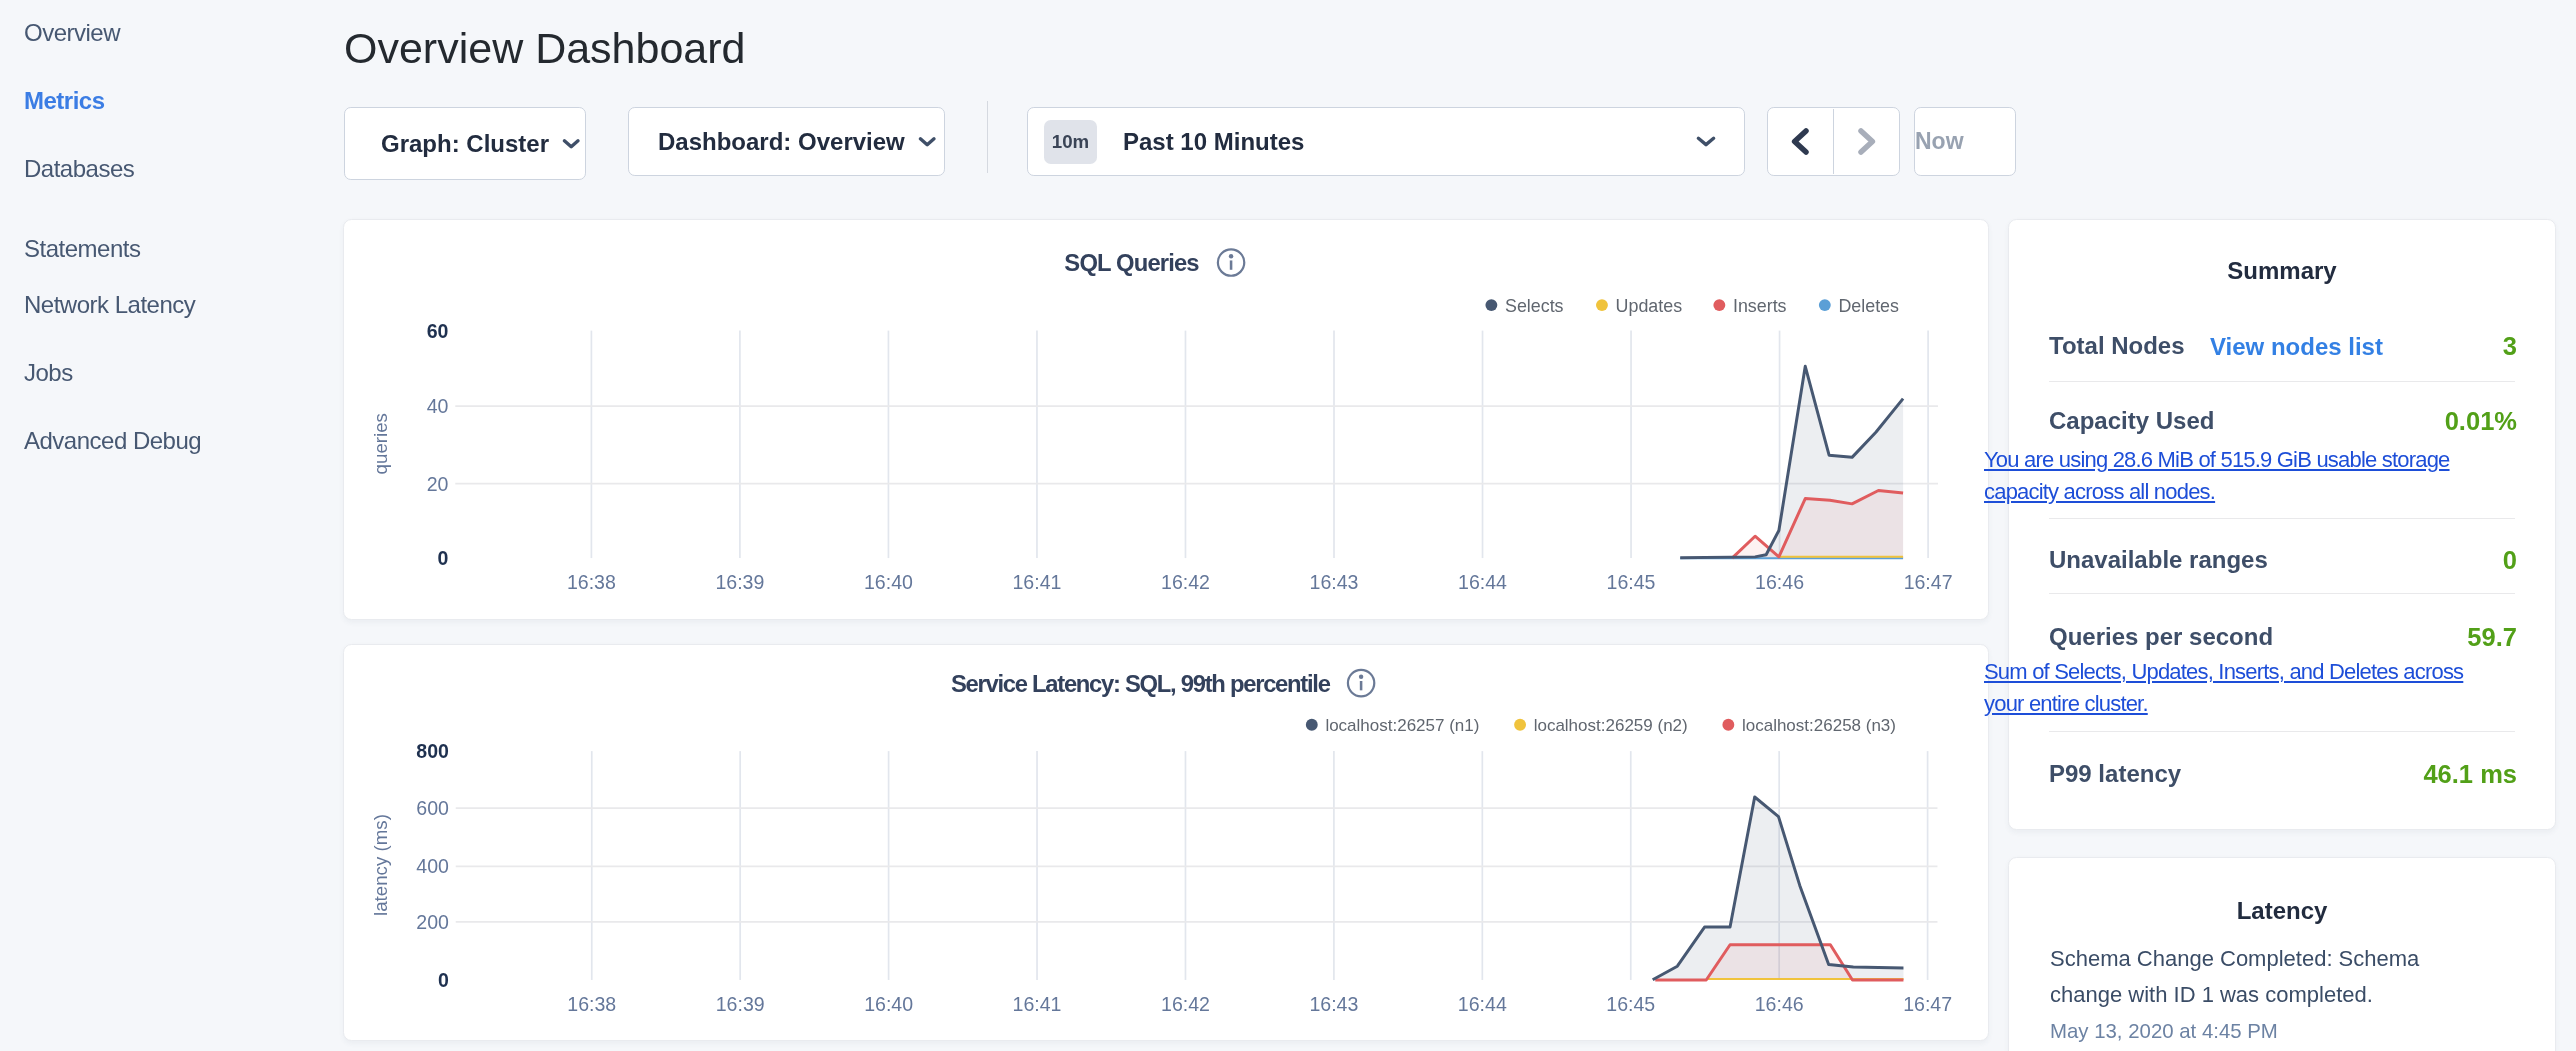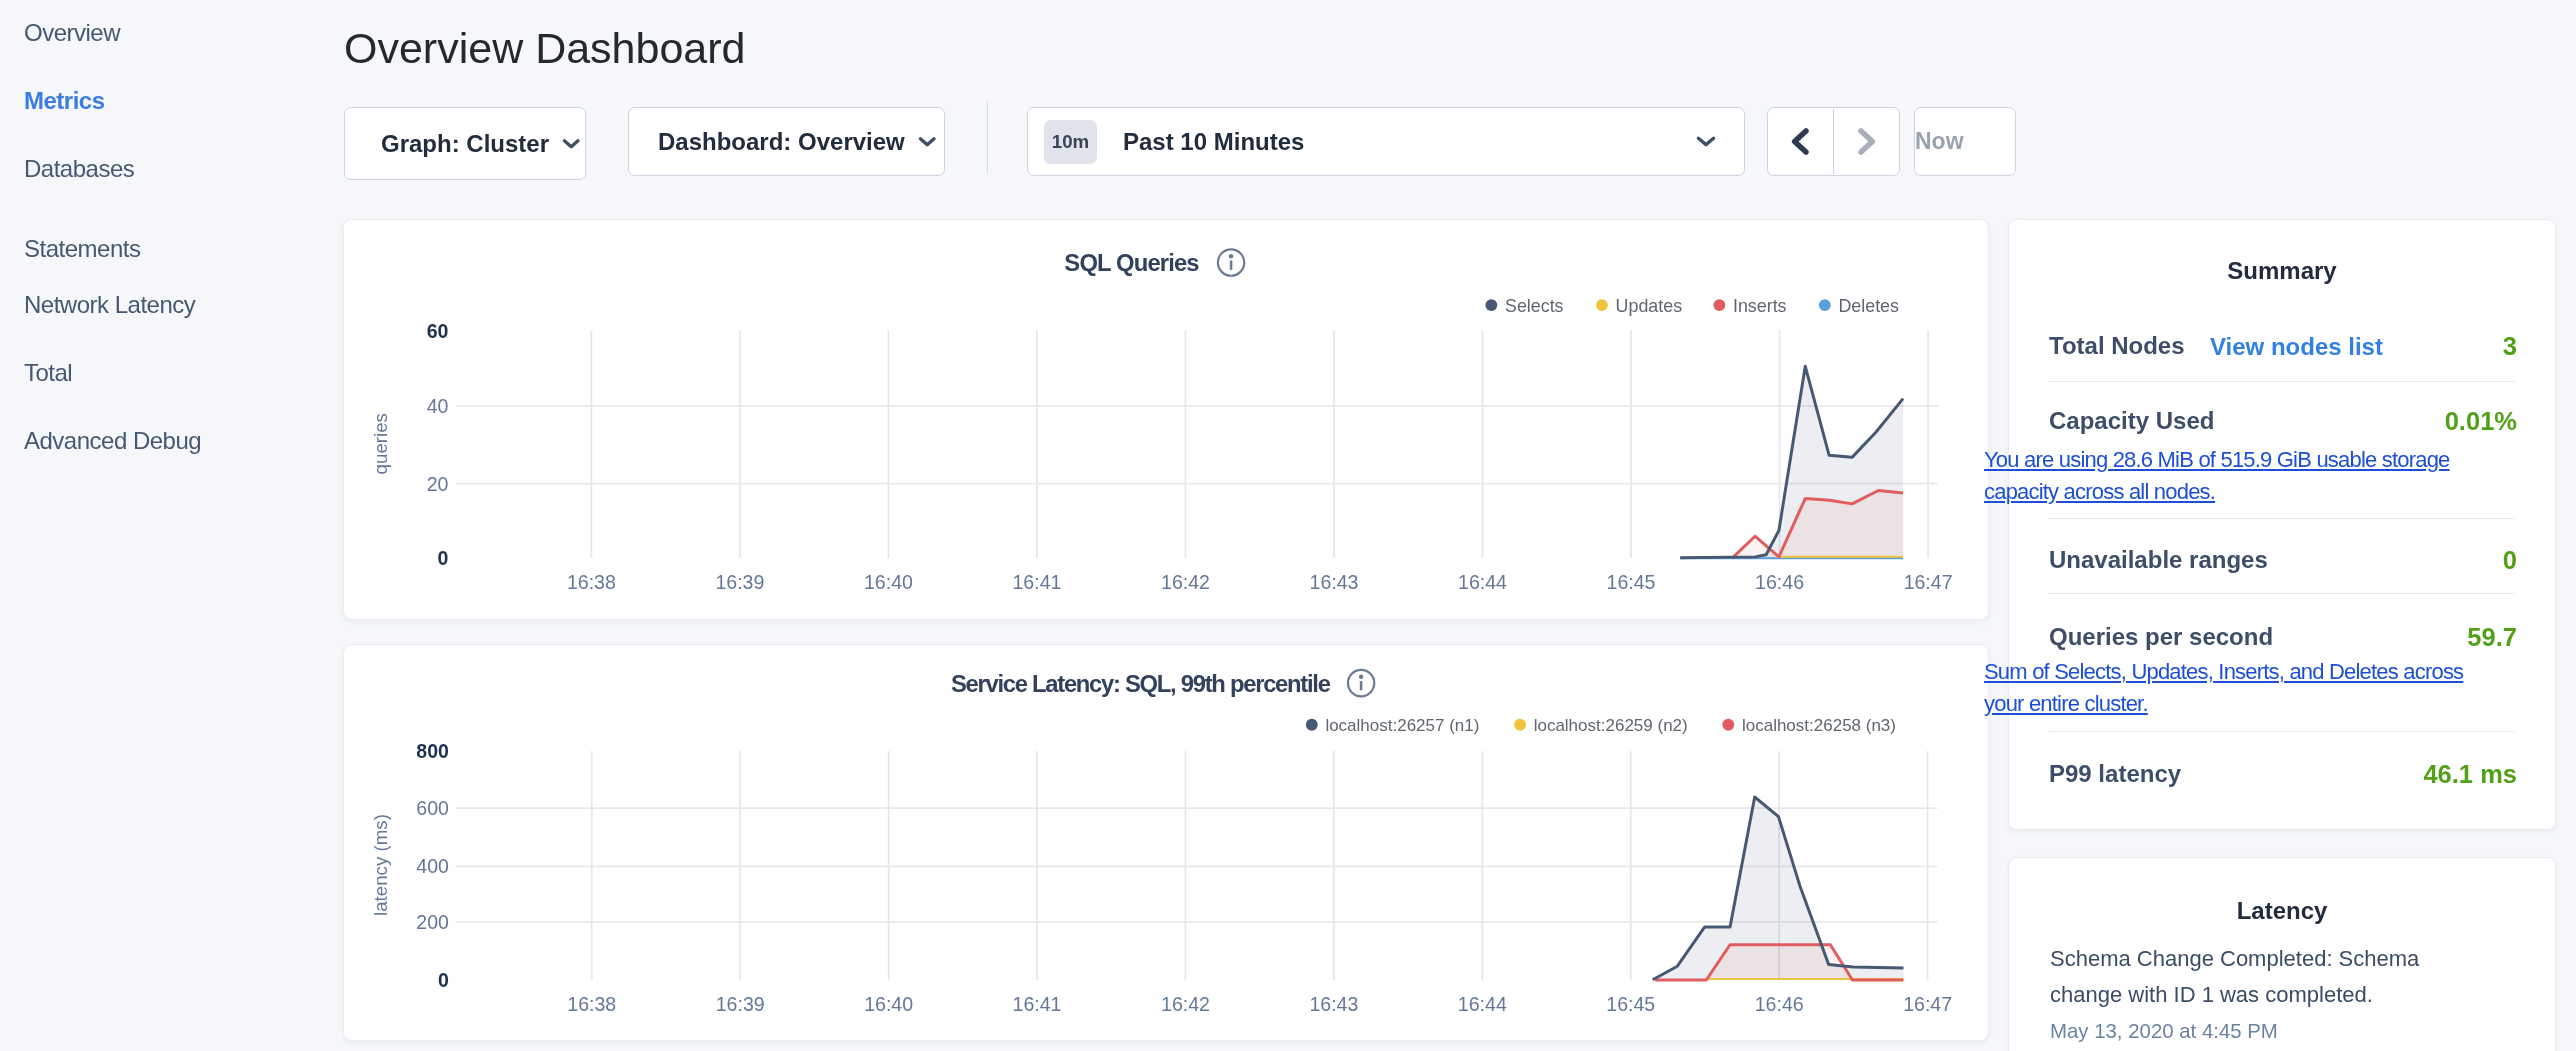--- a/index.html
+++ b/index.html
@@ -16,21 +16,21 @@
 .sdesc { position:absolute; left:1984px; width:510px; font-size:22px; letter-spacing:-0.8px; color:#1d4ed8; line-height:32px; white-space:nowrap;text-decoration:underline; }
 </style>
 </head>
 <body>
 
 <div class="nav" style="top:18.7px;">Overview</div>
 <div class="nav active" style="top:87px;">Metrics</div>
 <div class="nav" style="top:155px;">Databases</div>
 <div class="nav" style="top:223px;margin-top:12px;">Statements</div>
 <div class="nav" style="top:291px;">Network Latency</div>
-<div class="nav" style="top:359px;">Total</div>
+<div class="nav" style="top:359px;">Jobs</div>
 <div class="nav" style="top:427px;">Advanced Debug</div>
 
 <div class="abs" style="left:344px; top:24px; font-size:43px; color:#24292f;">Overview Dashboard</div>
 
 <div class="ctl" style="left:344px; top:107px; width:242px; height:73px; padding-left:36px;">
   <span class="ctltxt">Graph: Cluster</span>
   <svg width="20.4" height="13.6" viewBox="0 0 24 16" style="margin-left:12px;">
       <polyline points="4,4.5 12,11.5 20,4.5" fill="none" stroke="#3f4f68" stroke-width="4" stroke-linecap="round" stroke-linejoin="round"></polyline>
     </svg>
 </div>

